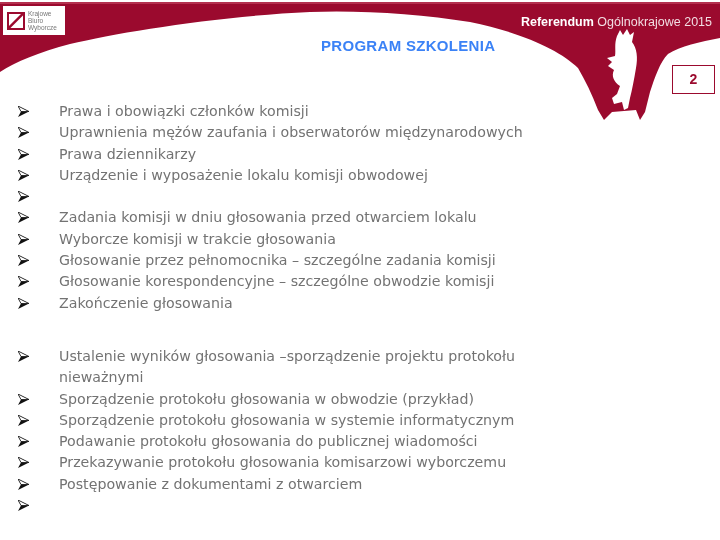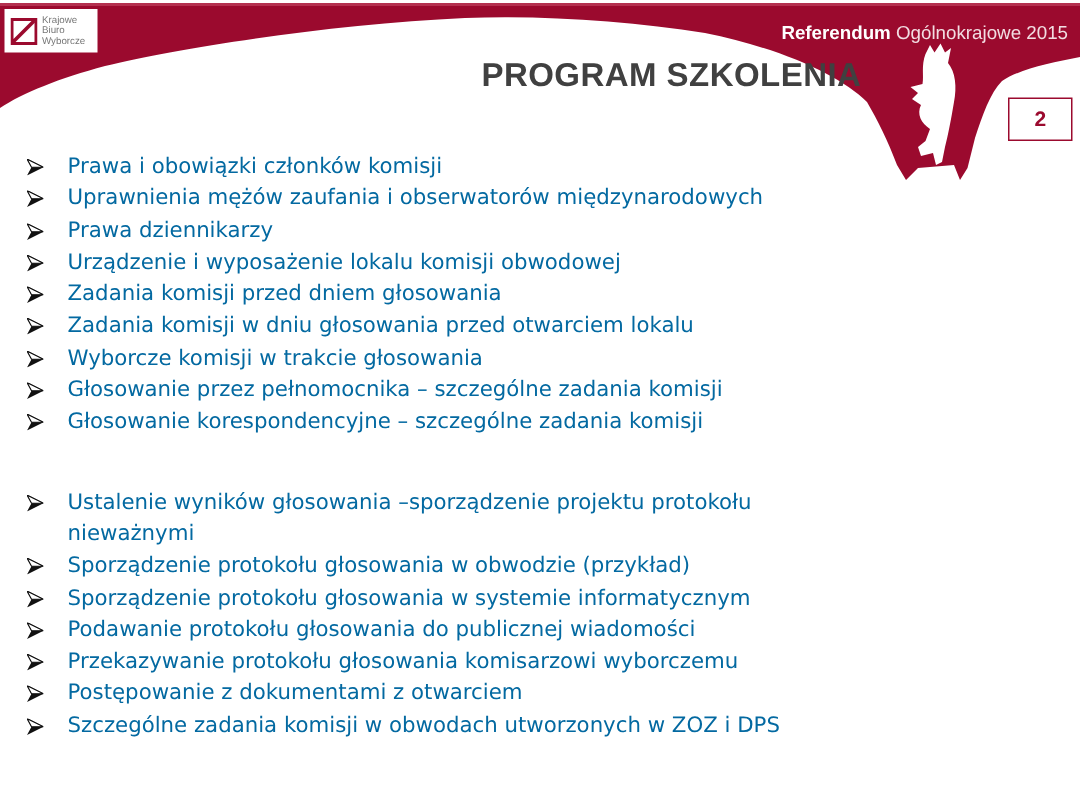--- a/index.html
+++ b/index.html
@@ -53,23 +53,23 @@
       color: #f2dde2;
       white-space: nowrap;
     }
     .referendum b { font-weight: bold; color: #ffffff; }
     .page-title {
       position: absolute;
       left: 321px;
       top: 37px;
       font-family: "Liberation Sans", sans-serif;
       font-weight: bold;
-      font-size: 22px;
+      font-size: 15px;
       letter-spacing: 0.3px;
-      color: #404040;
+      color: #3b82f6;
       white-space: nowrap;
     }
     .page-number {
       position: absolute;
       left: 672px;
       top: 65px;
       width: 43px;
       height: 29px;
       border: 1px solid #9b0a2e;
       background: #ffffff;
@@ -84,26 +84,26 @@
     .topic-list {
       position: absolute;
       left: 0;
       top: 101px;
       margin: 0;
       padding: 0;
       list-style: none;
     }
     .topic-item {
       position: relative;
-      padding-left: 45px;
+      padding-left: 59px;
       height: 21.3px;
       line-height: 21.3px;
       font-family: "DejaVu Sans", sans-serif;
       font-size: 14.2px;
-      color: #0369a1;
+      color: #737373;
       white-space: nowrap;
     }
     .topic-item.wrap { height: auto; margin-top: 32px; }
     .topic-item .cont { display: block; }
     .bullet {
       position: absolute;
       left: 18px;
       top: 5px;
       width: 11px;
       height: 11px;
@@ -185,21 +185,20 @@
         <path d="M0,0 L11,5.5 L0,11 L3,5.5 Z" fill="#111"></path>
         <path d="M0,0 L11,5.5 L3,5.5 Z" fill="#fff" stroke="#111" stroke-width="0.8"></path>
       </svg>
     <span>Urządzenie i wyposażenie lokalu komisji obwodowej</span>
   </li>
   <li class="topic-item">
     <svg class="bullet" viewBox="0 0 11 11">
         <path d="M0,0 L11,5.5 L0,11 L3,5.5 Z" fill="#111"></path>
         <path d="M0,0 L11,5.5 L3,5.5 Z" fill="#fff" stroke="#111" stroke-width="0.8"></path>
       </svg>
-    <span>Zadania komisji przed dniem głosowania</span>
   </li>
   <li class="topic-item">
     <svg class="bullet" viewBox="0 0 11 11">
         <path d="M0,0 L11,5.5 L0,11 L3,5.5 Z" fill="#111"></path>
         <path d="M0,0 L11,5.5 L3,5.5 Z" fill="#fff" stroke="#111" stroke-width="0.8"></path>
       </svg>
     <span>Zadania komisji w dniu głosowania przed otwarciem lokalu</span>
   </li>
   <li class="topic-item">
     <svg class="bullet" viewBox="0 0 11 11">
@@ -213,21 +212,28 @@
         <path d="M0,0 L11,5.5 L0,11 L3,5.5 Z" fill="#111"></path>
         <path d="M0,0 L11,5.5 L3,5.5 Z" fill="#fff" stroke="#111" stroke-width="0.8"></path>
       </svg>
     <span>Głosowanie przez pełnomocnika – szczególne zadania komisji</span>
   </li>
   <li class="topic-item">
     <svg class="bullet" viewBox="0 0 11 11">
         <path d="M0,0 L11,5.5 L0,11 L3,5.5 Z" fill="#111"></path>
         <path d="M0,0 L11,5.5 L3,5.5 Z" fill="#fff" stroke="#111" stroke-width="0.8"></path>
       </svg>
-    <span>Głosowanie korespondencyjne – szczególne zadania komisji</span>
+    <span>Głosowanie korespondencyjne – szczególne obwodzie komisji</span>
+  </li>
+  <li class="topic-item">
+    <svg class="bullet" viewBox="0 0 11 11">
+        <path d="M0,0 L11,5.5 L0,11 L3,5.5 Z" fill="#111"></path>
+        <path d="M0,0 L11,5.5 L3,5.5 Z" fill="#fff" stroke="#111" stroke-width="0.8"></path>
+      </svg>
+    <span>Zakończenie głosowania</span>
   </li>
   <li class="topic-item wrap">
     <svg class="bullet" viewBox="0 0 11 11">
         <path d="M0,0 L11,5.5 L0,11 L3,5.5 Z" fill="#111"></path>
         <path d="M0,0 L11,5.5 L3,5.5 Z" fill="#fff" stroke="#111" stroke-width="0.8"></path>
       </svg>
     <span>Ustalenie wyników głosowania –sporządzenie projektu protokołu</span>
     <span class="cont">nieważnymi</span>
   </li>
   <li class="topic-item">
@@ -263,15 +269,14 @@
         <path d="M0,0 L11,5.5 L0,11 L3,5.5 Z" fill="#111"></path>
         <path d="M0,0 L11,5.5 L3,5.5 Z" fill="#fff" stroke="#111" stroke-width="0.8"></path>
       </svg>
     <span>Postępowanie z dokumentami z otwarciem</span>
   </li>
   <li class="topic-item">
     <svg class="bullet" viewBox="0 0 11 11">
         <path d="M0,0 L11,5.5 L0,11 L3,5.5 Z" fill="#111"></path>
         <path d="M0,0 L11,5.5 L3,5.5 Z" fill="#fff" stroke="#111" stroke-width="0.8"></path>
       </svg>
-    <span>Szczególne zadania komisji w obwodach utworzonych w ZOZ i DPS</span>
   </li>
 </ul>
 
 </body></html>

